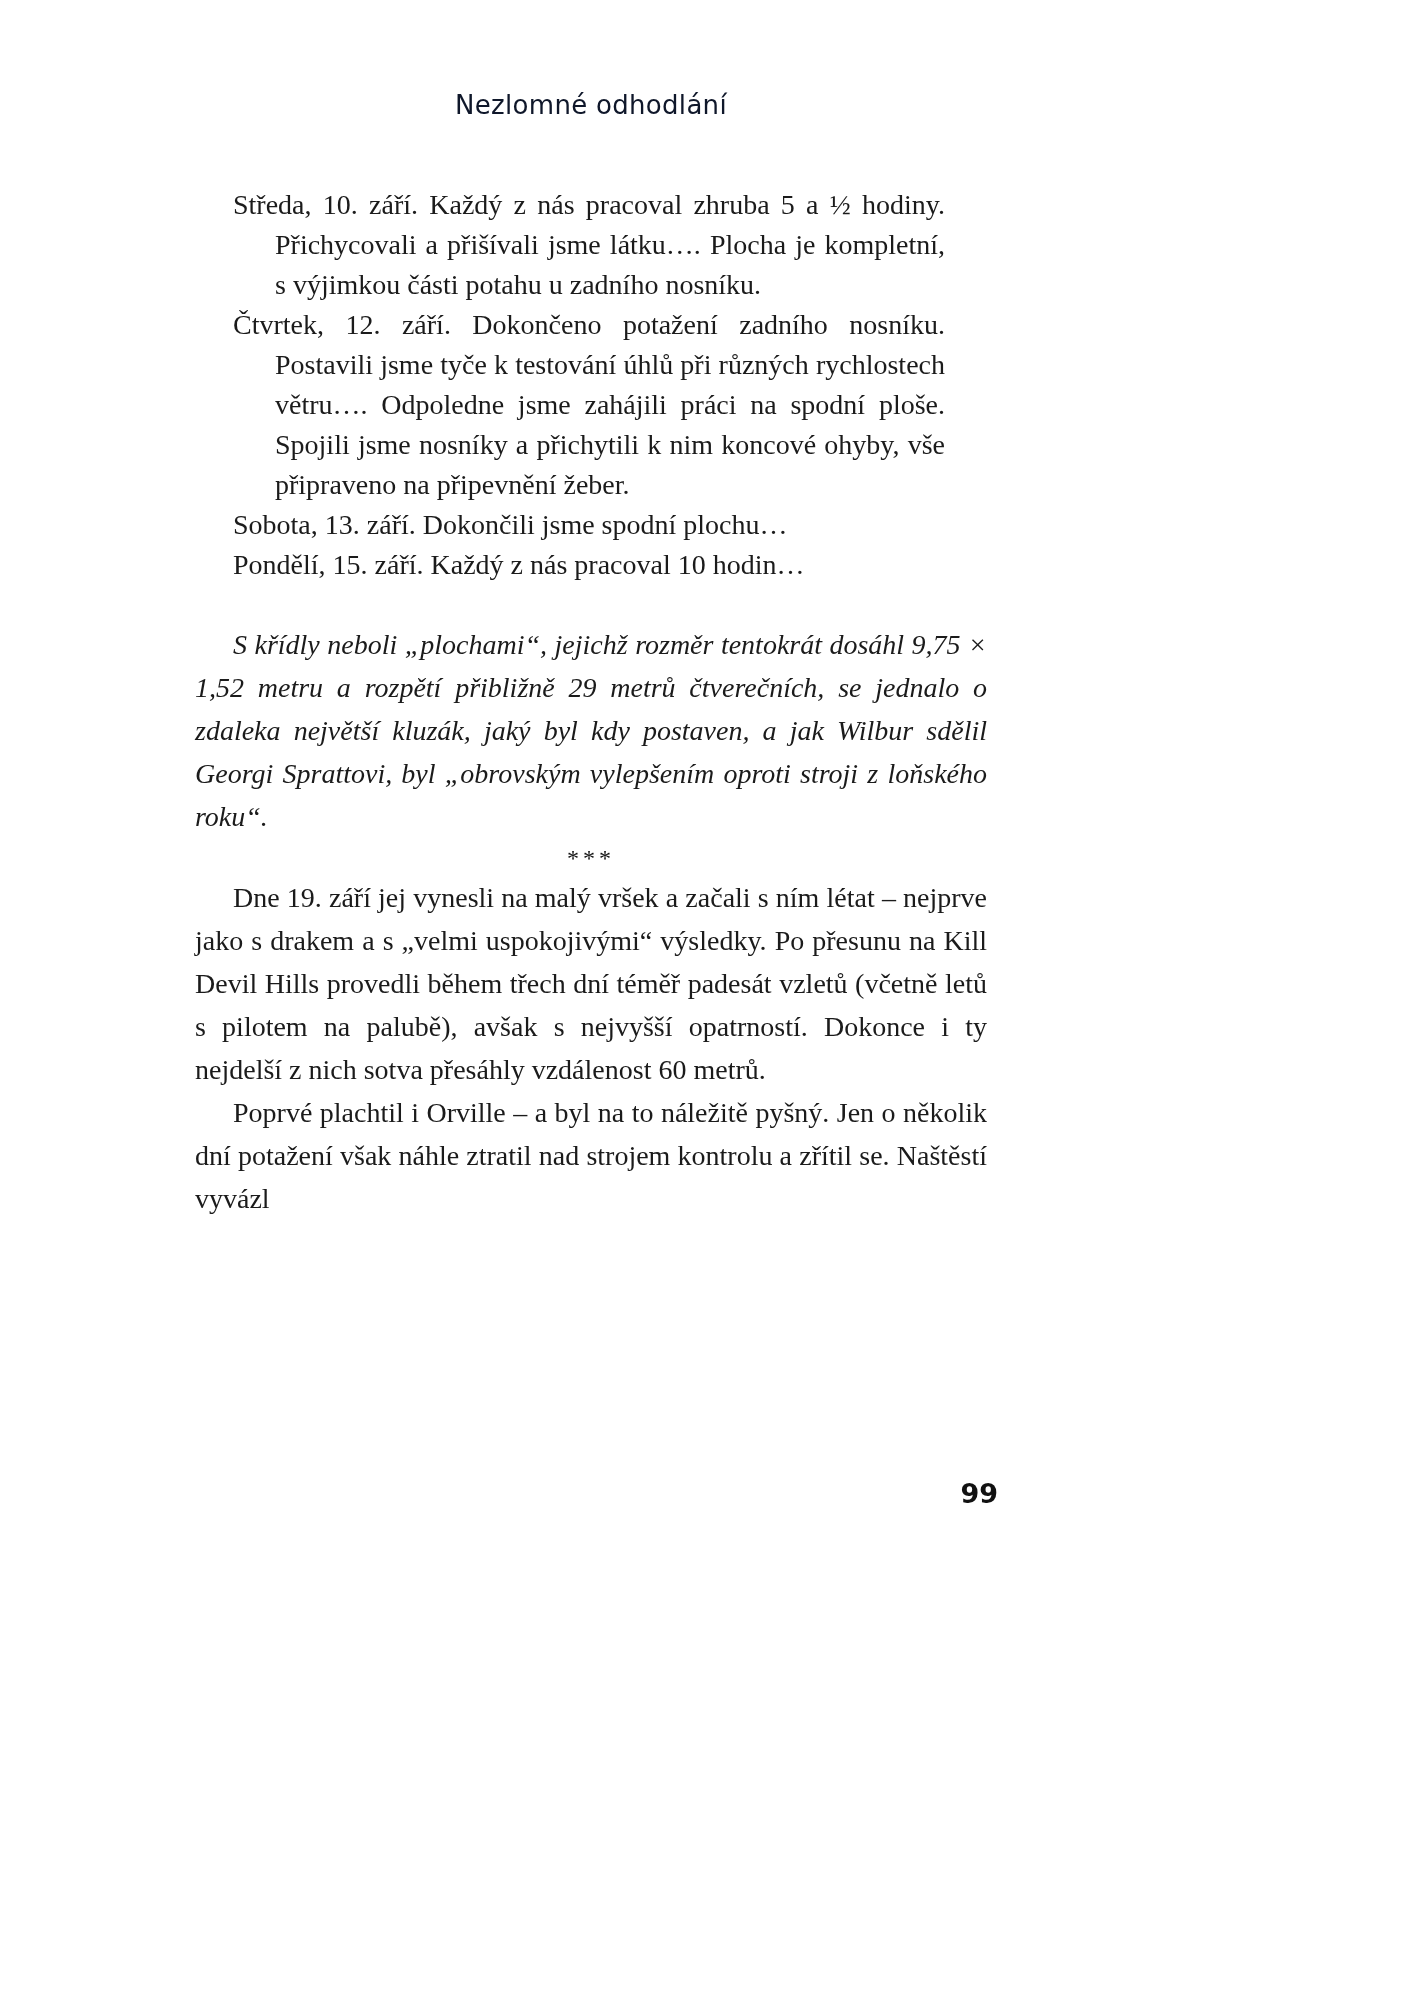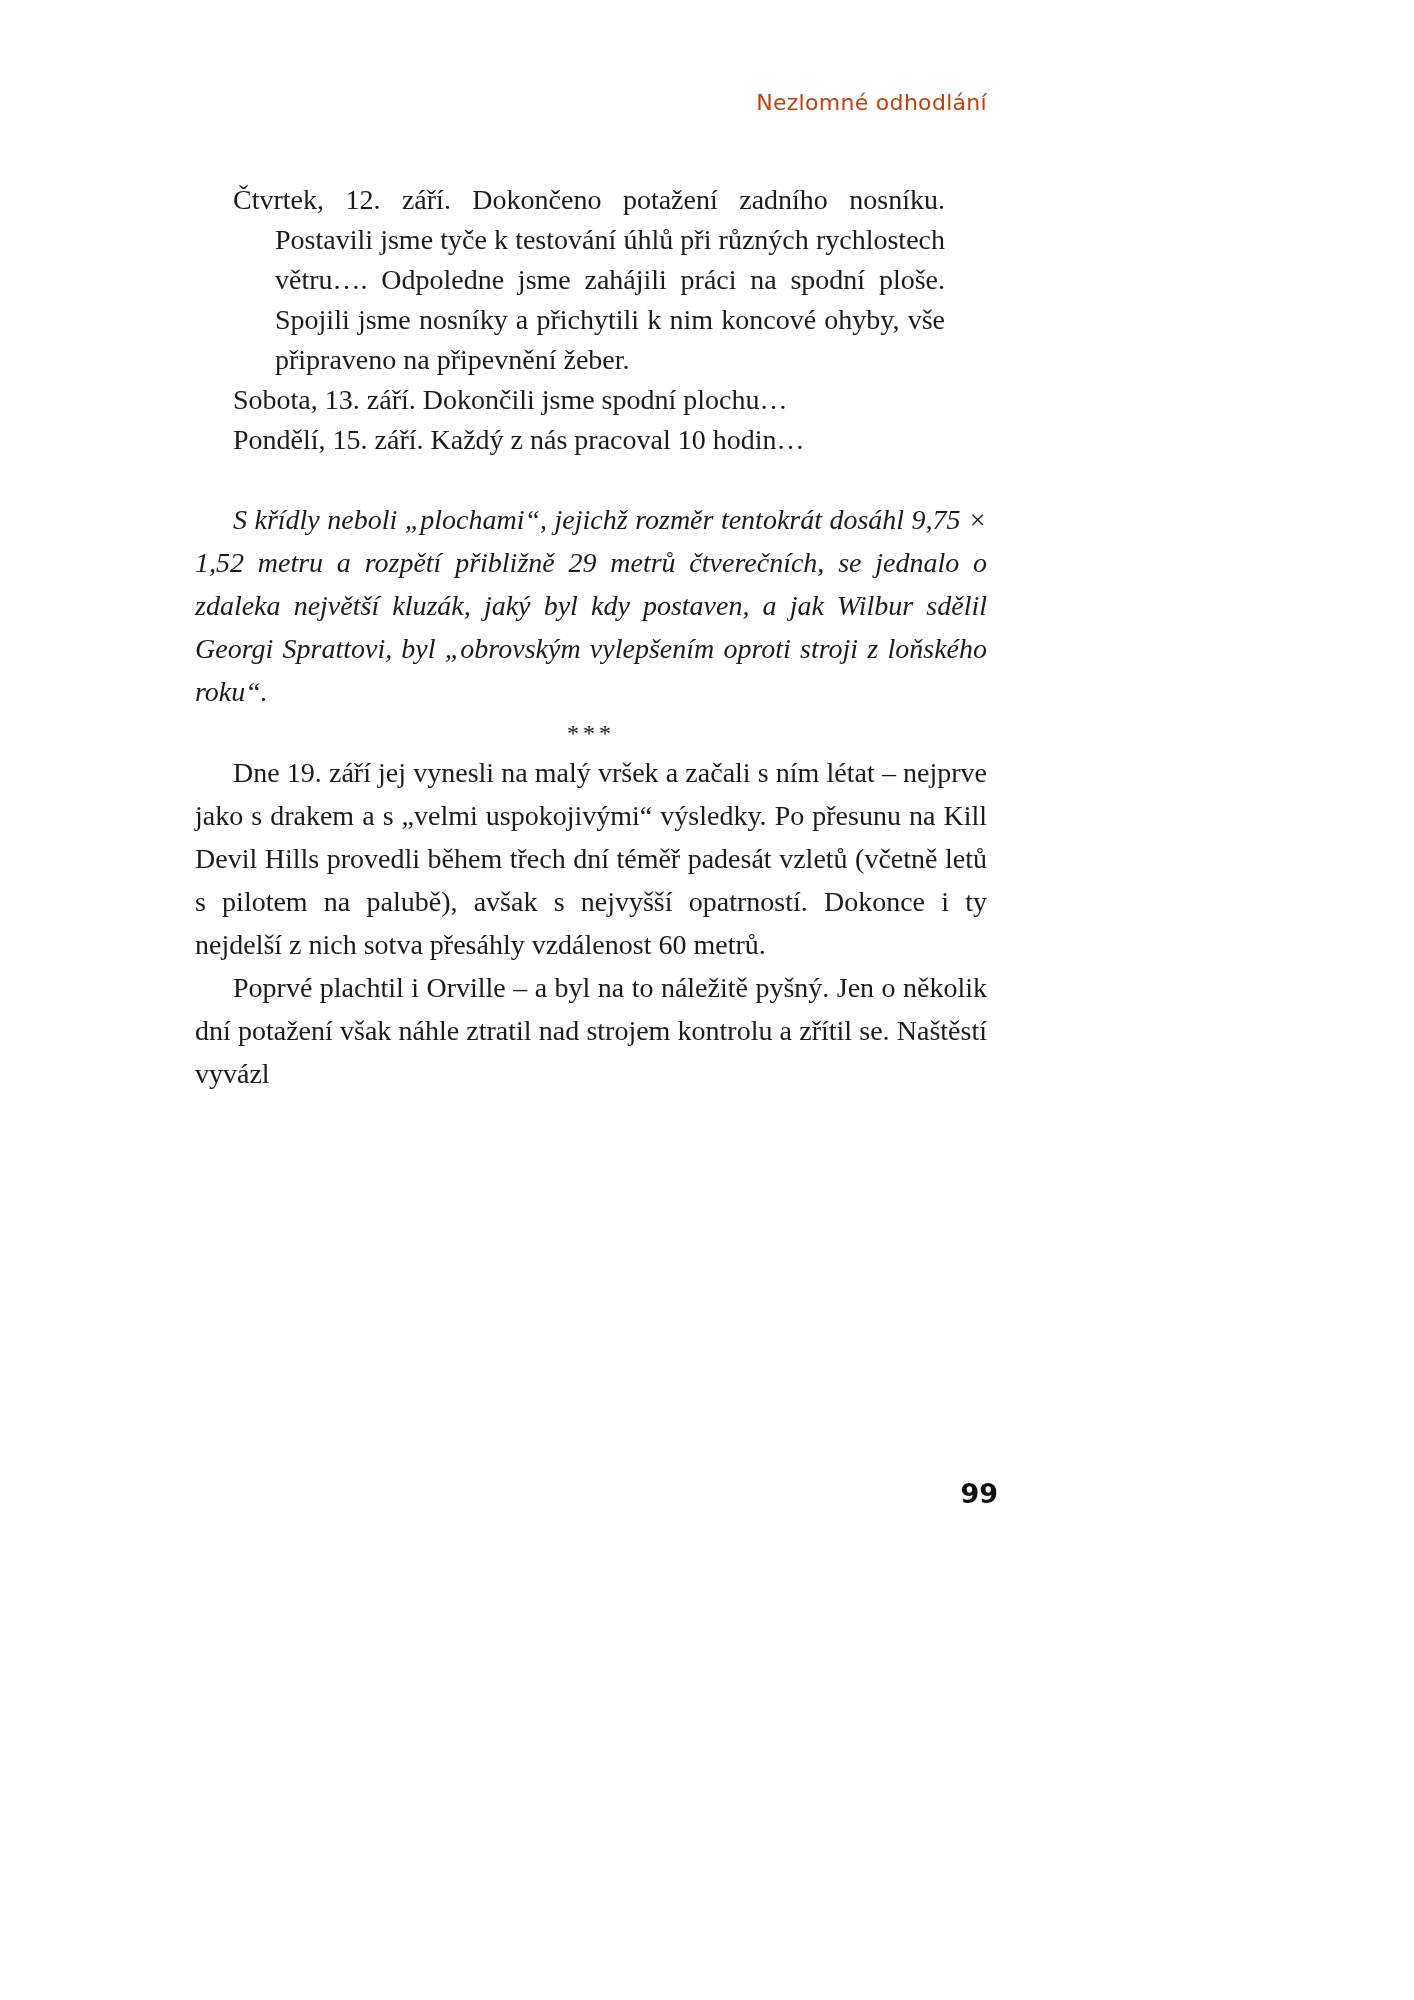--- a/index.html
+++ b/index.html
@@ -17,26 +17,26 @@
     overflow: hidden;
   }
   .textblock {
     position: absolute;
     left: 195px;
     top: 90px;
     width: 792px;
   }
   .running-head {
     font-family: "DejaVu Sans", sans-serif;
-    font-size: 22px;
+    font-size: 26px;
     font-weight: 500;
-    text-align: right;
+    text-align: center;
     letter-spacing: 0.3px;
     line-height: 1.2;
-    color: #c2410c;
+    color: #0f172a;
   }
   .diary {
     margin-top: 64px;
     padding-left: 38px;
     padding-right: 42px;
     font-size: 28px;
     line-height: 40px;
   }
   .diary p {
     margin: 0;
@@ -77,20 +77,21 @@
 </style>
 </head>
 <body>
 
 <div class="page">
   <div class="textblock">
 
     <div class="running-head">Nezlomné odhodlání</div>
 
     <div class="diary">
+      <p class="diary-entry">Středa, 10. září. Každý z nás pracoval zhruba 5 a ½ hodiny. Přichycovali a přišívali jsme látku…. Plocha je kompletní, s výjimkou části potahu u zadního nosníku.</p>
       <p class="diary-entry">Čtvrtek, 12. září. Dokončeno potažení zadního nosníku. Postavili jsme tyče k testování úhlů při různých rychlostech větru…. Odpoledne jsme zahájili práci na spodní ploše. Spojili jsme nosníky a přichytili k nim koncové ohyby, vše připraveno na připevnění žeber.</p>
       <p class="diary-entry">Sobota, 13. září. Dokončili jsme spodní plochu…</p>
       <p class="diary-entry">Pondělí, 15. září. Každý z nás pracoval 10 hodin…</p>
     </div>
 
     <div class="bodytext">
       <p class="body-para para-first">S křídly neboli „plochami“, jejichž rozměr tentokrát dosáhl 9,75 × 1,52 metru a rozpětí přibližně 29 metrů čtverečních, se jednalo o zdaleka největší kluzák, jaký byl kdy postaven, a jak Wilbur sdělil Georgi Sprattovi, byl „obrovským vylepšením oproti stroji z loňského roku“.</p>
 
       <div class="separator">***</div>
 

